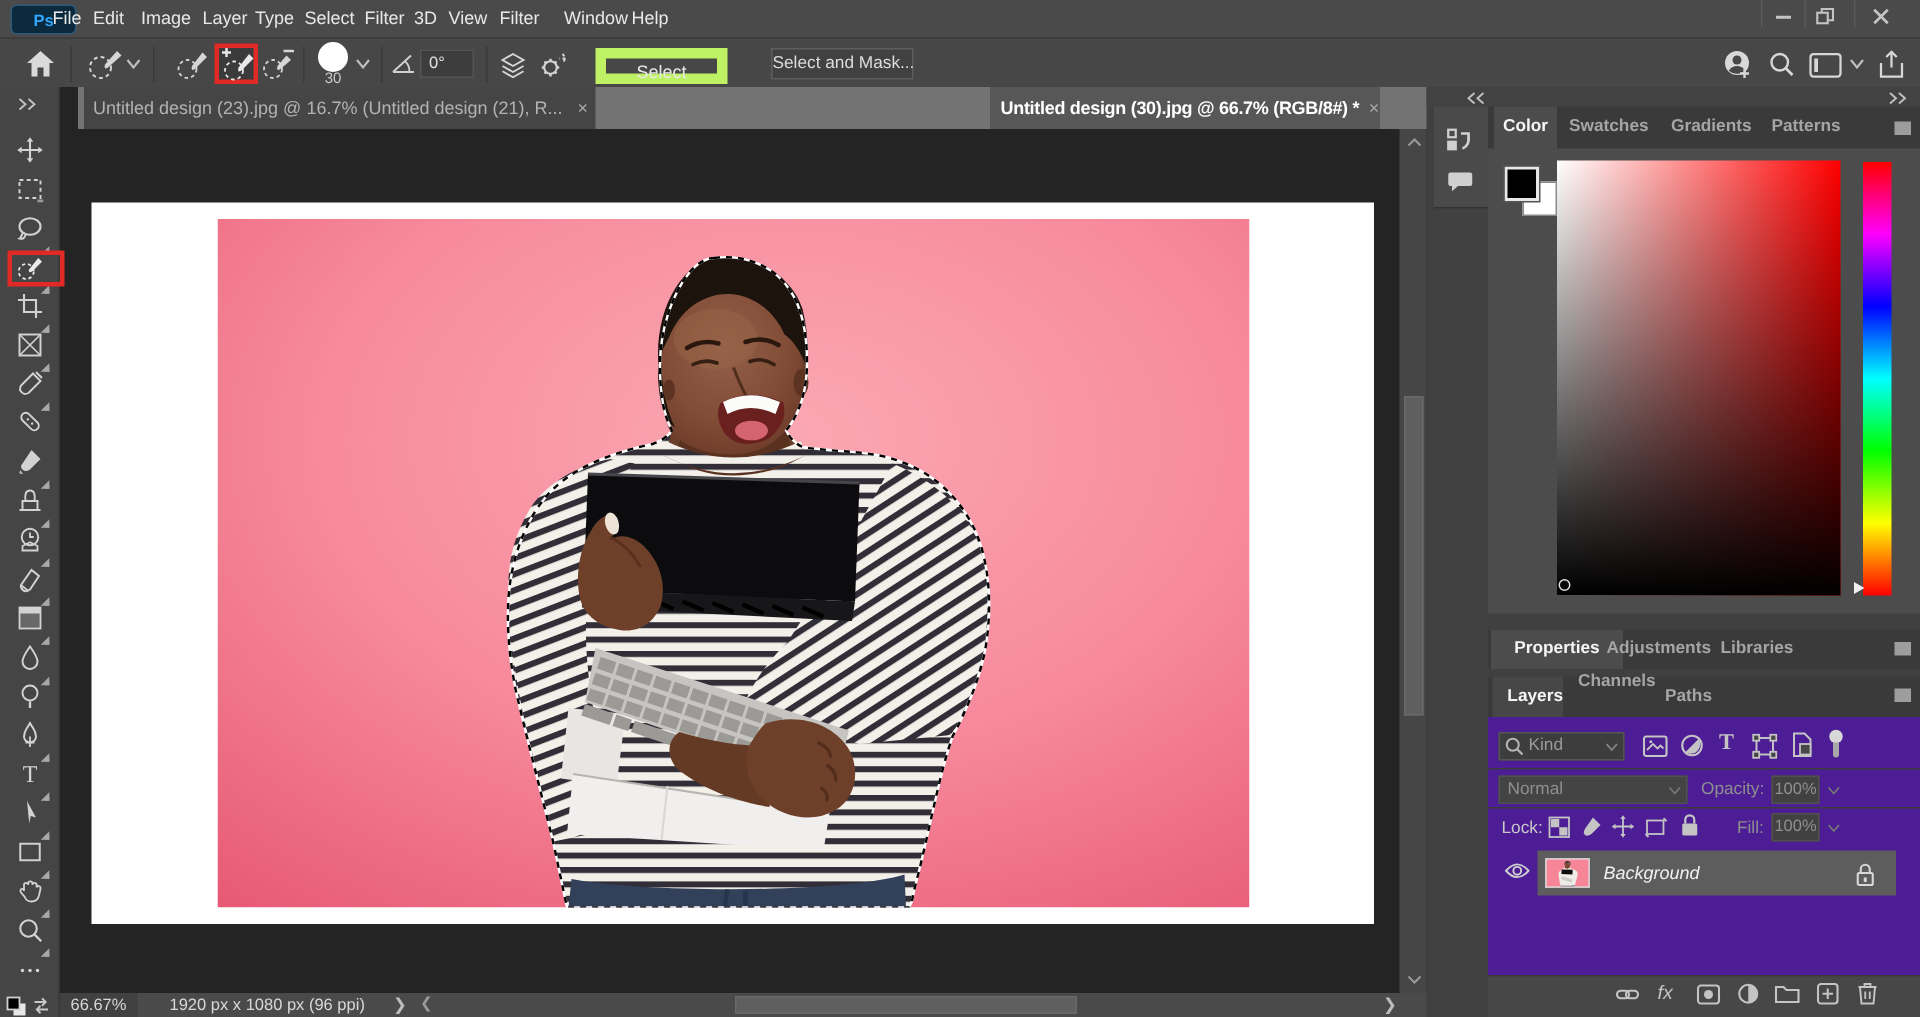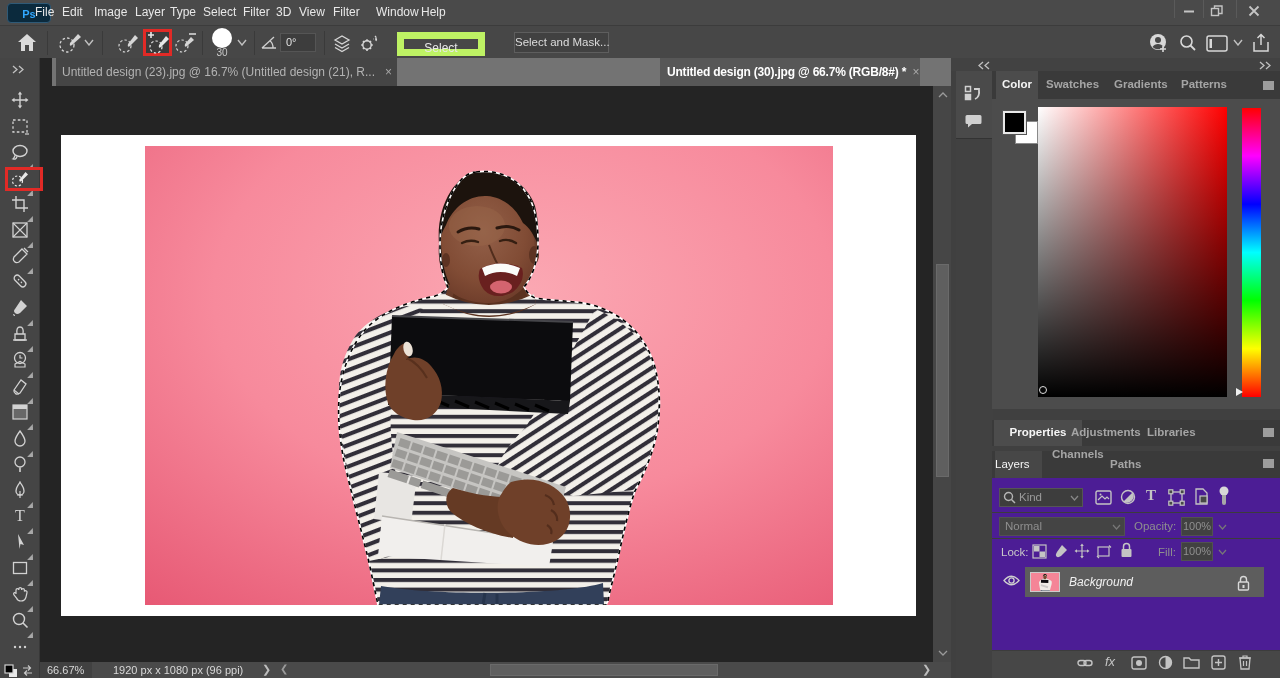--- a/index.html
+++ b/index.html
@@ -453,21 +453,21 @@
         </svg>
     </div>
 
     <div class="abs" style="left:41px;top:362px;width:288px;height:26px;background:#3a3a3a"></div>
     <div class="abs" style="left:43px;top:362px;width:88px;height:26px;background:#4c4c4c;color:#f5f5f5;font-weight:bold;font-size:11.5px;text-align:center;line-height:25px">Properties</div>
     <div class="abs" style="left:120px;top:362px;color:#a5a5a5;font-weight:bold;font-size:11.5px;line-height:25px">Adjustments</div>
     <div class="abs" style="left:196px;top:362px;color:#a5a5a5;font-weight:bold;font-size:11.5px;line-height:25px">Libraries</div>
     <div class="abs" style="left:312px;top:370px;width:11px;height:9px;background:#9d9d9d"></div>
 
     <div class="abs" style="left:41px;top:393px;width:288px;height:27px;background:#3a3a3a"></div>
-    <div class="abs" style="left:44px;top:393px;width:47px;height:27px;background:#474747;color:#f5f5f5;font-weight:normal;font-size:11.5px;text-align:left;line-height:26px">Layers</div>
+    <div class="abs" style="left:44px;top:393px;width:47px;height:27px;background:#474747;color:#f5f5f5;font-weight:bold;font-size:11.5px;text-align:right;line-height:26px">Layers</div>
     <div class="abs" style="left:101px;top:383px;color:#a5a5a5;font-weight:bold;font-size:11.5px;line-height:26px">Channels</div>
     <div class="abs" style="left:159px;top:393px;color:#a5a5a5;font-weight:bold;font-size:11.5px;line-height:26px">Paths</div>
     <div class="abs" style="left:312px;top:401px;width:11px;height:9px;background:#9d9d9d"></div>
     <div class="abs" style="left:41px;top:420px;width:288px;height:200px;background:#4c1d95">
 
       <div class="abs field" style="left:7px;top:10px;width:84px;height:19px"></div>
       <svg class="abs" style="left:11px;top:13px" width="13" height="13" viewBox="0 0 13 13">
           <circle cx="5.5" cy="5.5" r="4" fill="none" stroke="#b5b5b5" stroke-width="1.4"></circle>
           <path d="M8.5 8.5 L12 12" stroke="#b5b5b5" stroke-width="1.5"></path>
         </svg>

